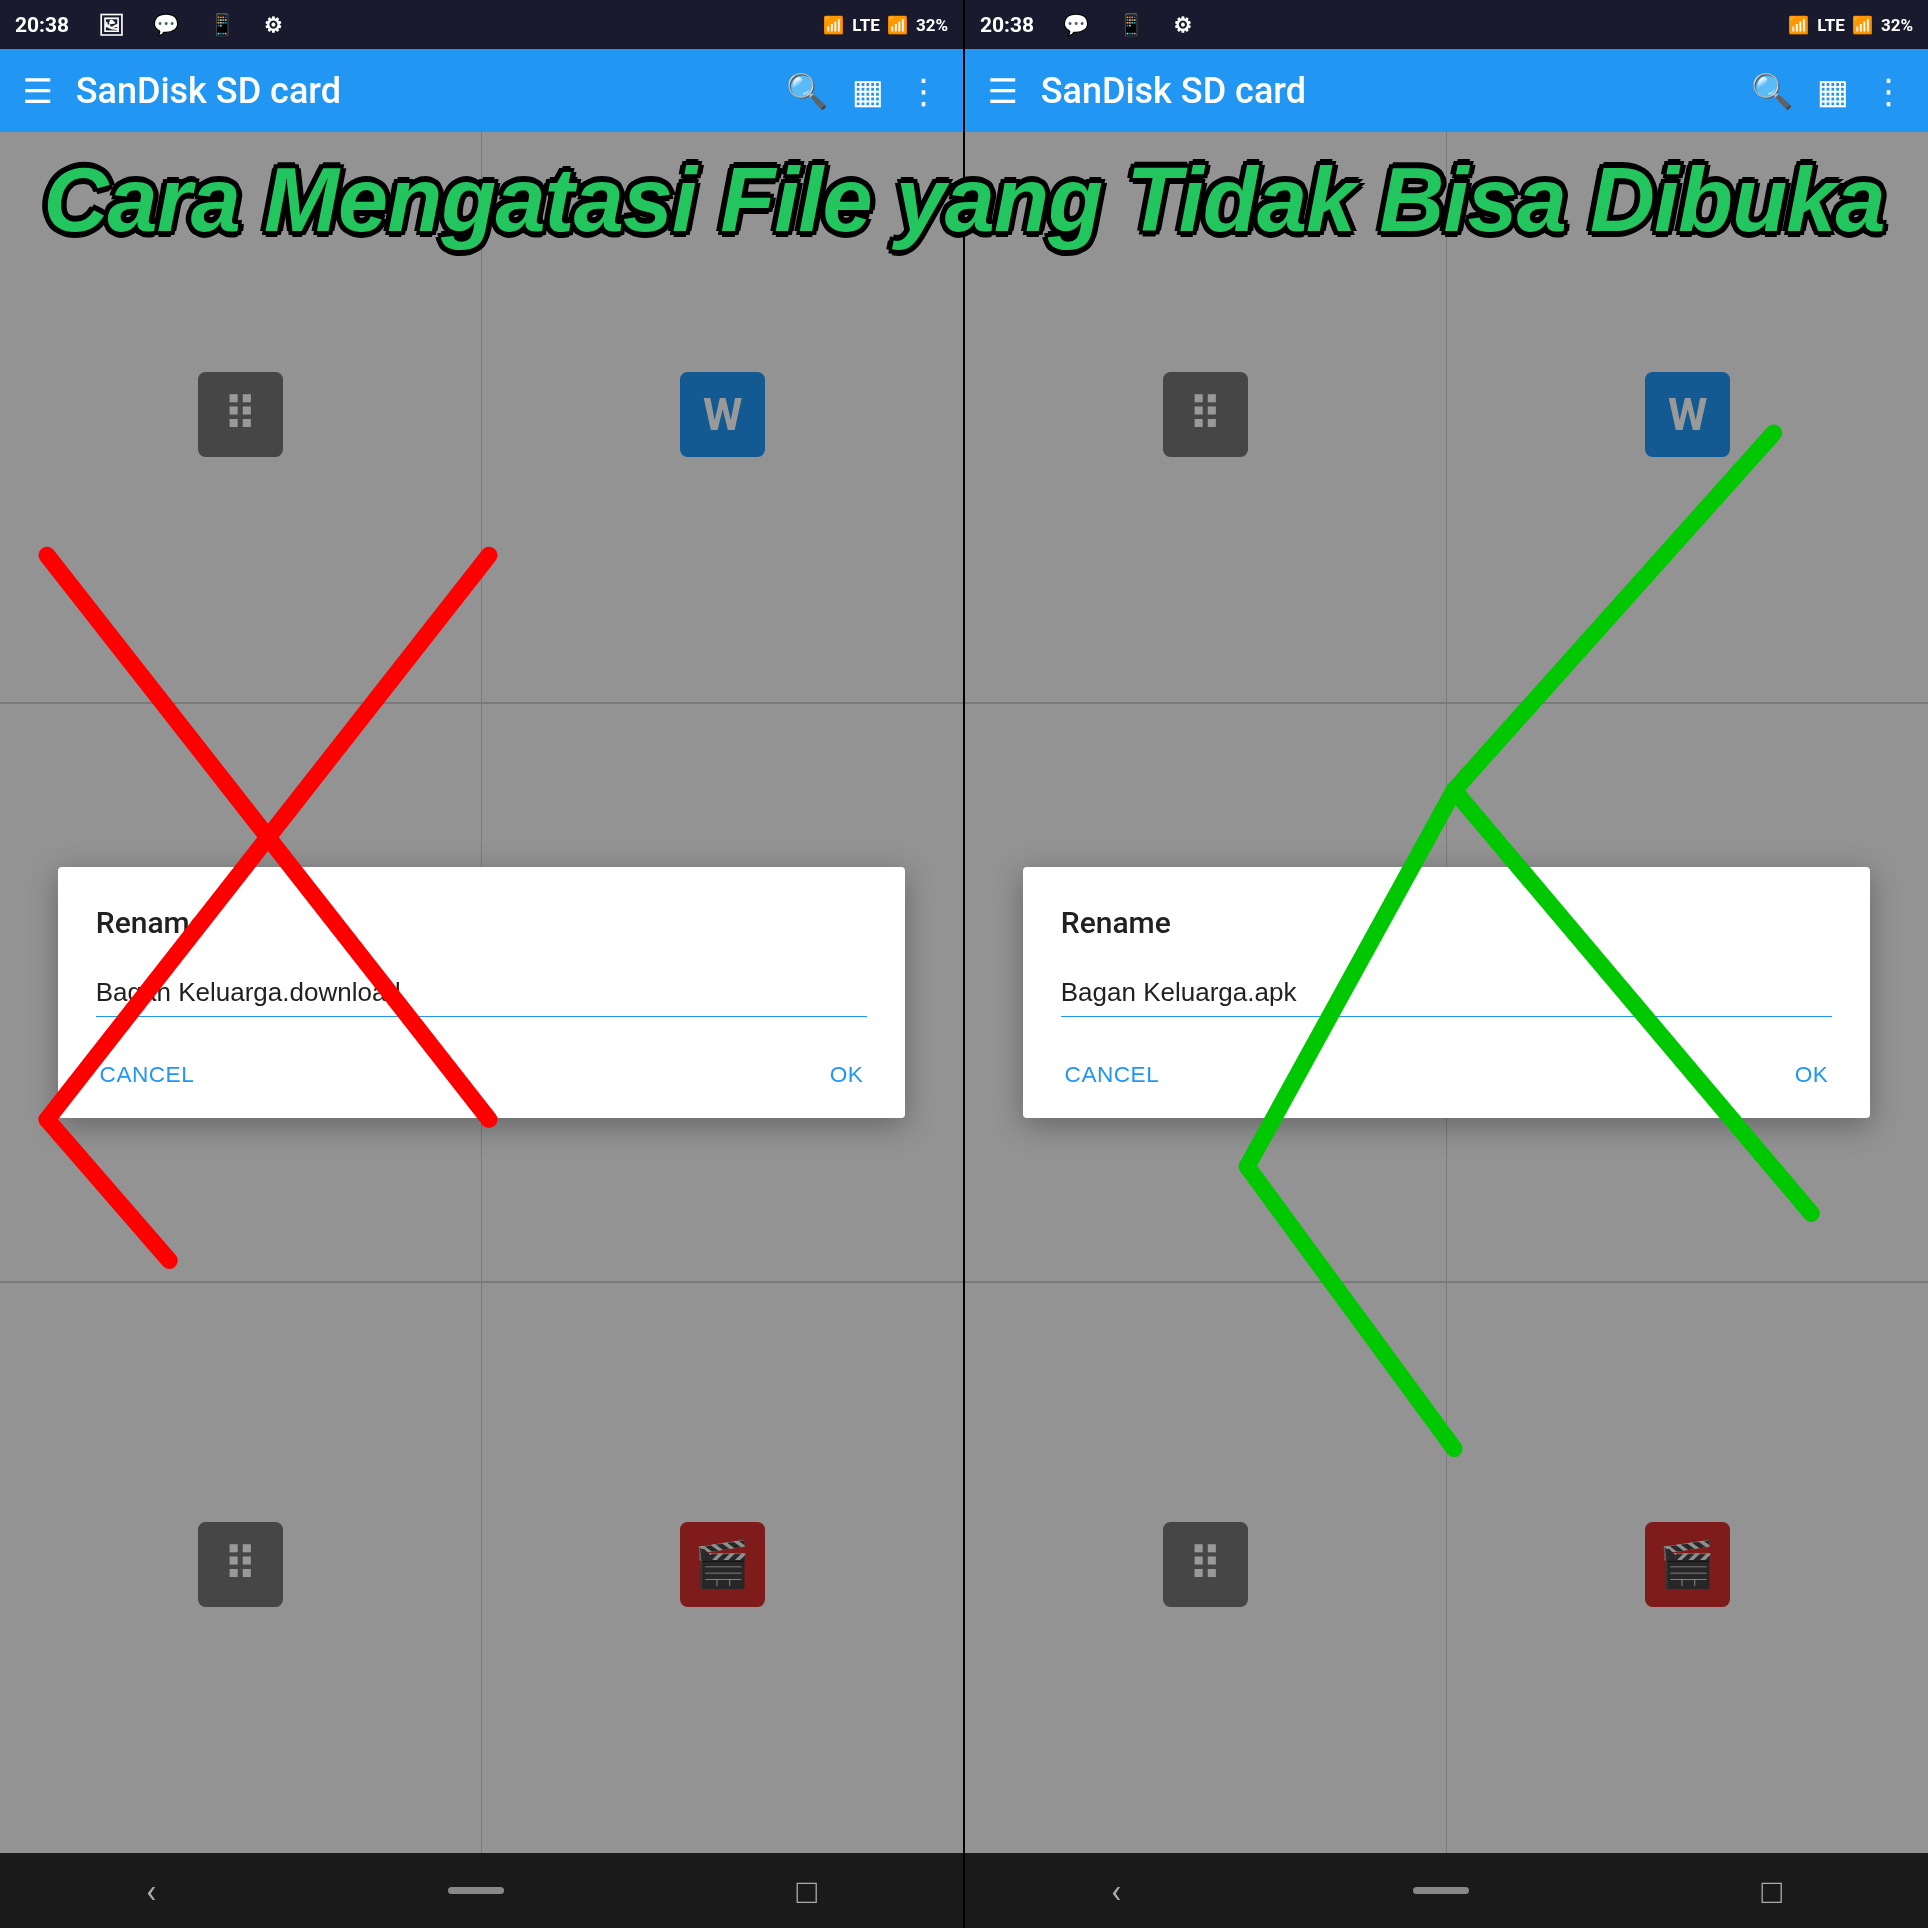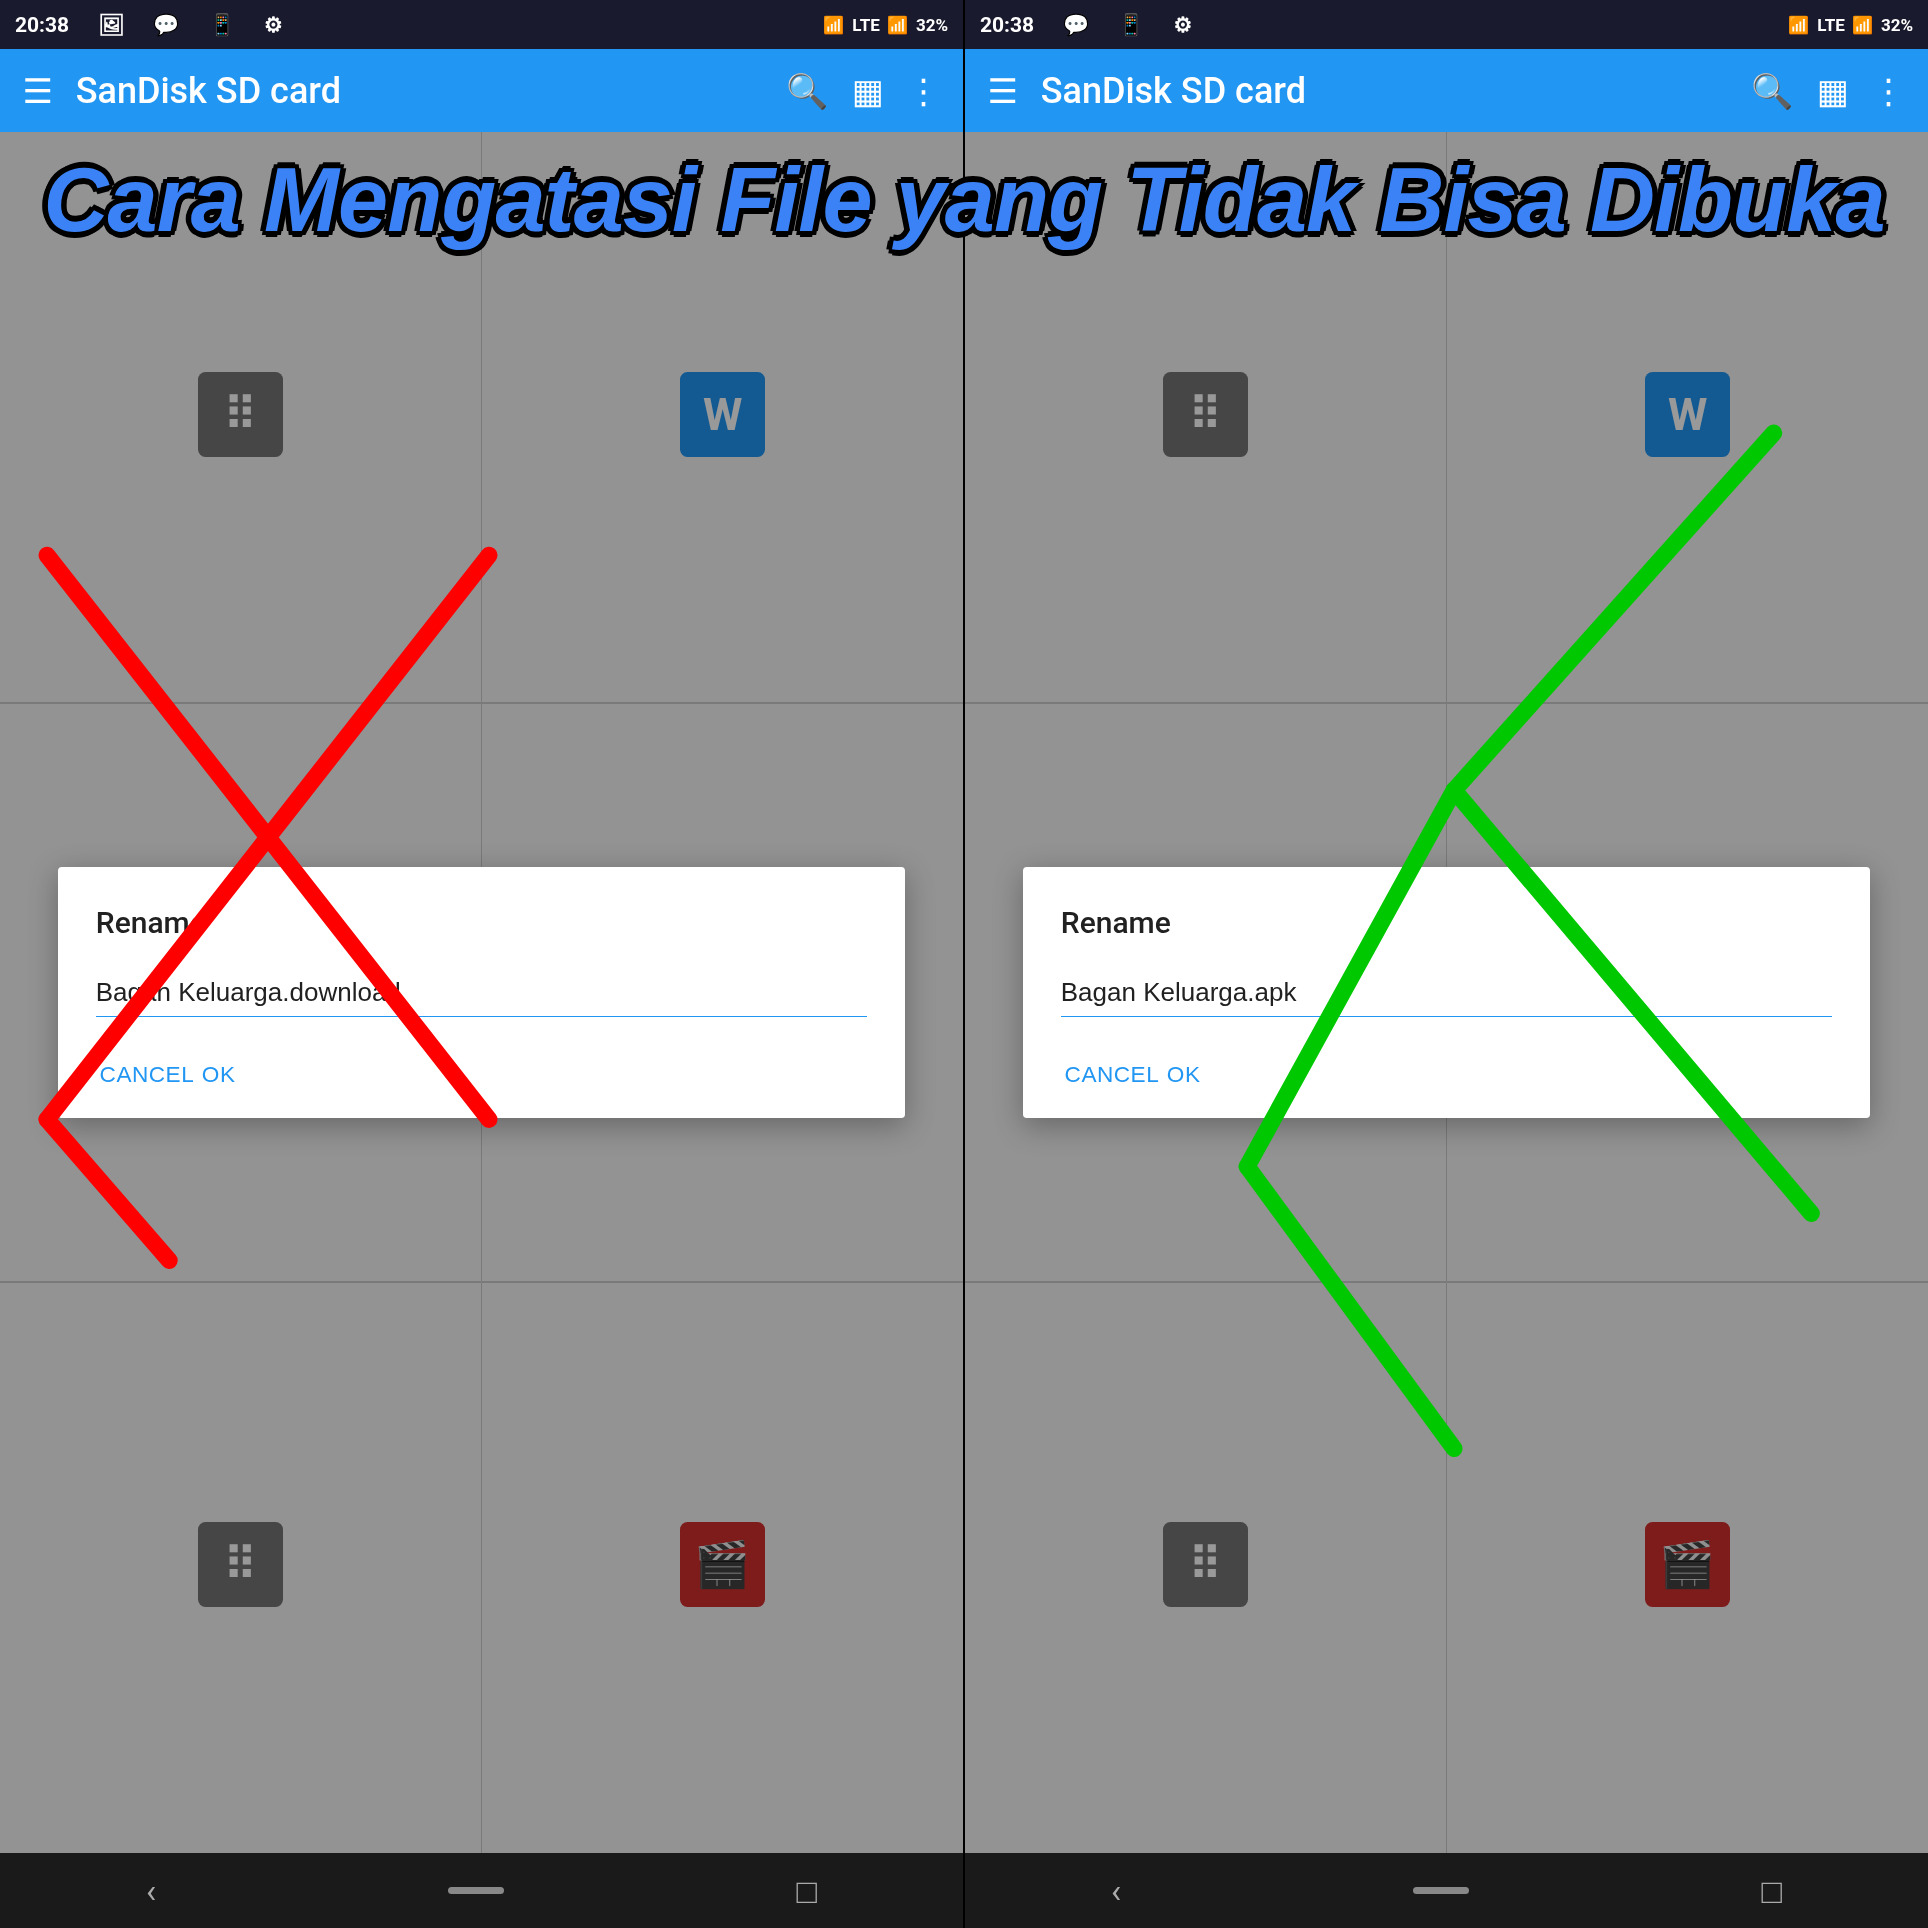--- a/index.html
+++ b/index.html
@@ -147,21 +147,22 @@
       font-size: 26px;
       padding: 7.5px 0;
       outline: none;
       color: #212121;
       background: transparent;
       margin-bottom: 38px;
     }
 
     .dialog-actions {
       display: flex;
-      justify-content: flex-start;
+      justify-content: space-between;
+      gap: 30px;
     }
 
     .dialog-btn {
       font-size: 22.6px;
       font-weight: 500;
       color: #2196F3;
       text-transform: uppercase;
       cursor: pointer;
       padding: 7.5px 3.8px;
       background: none;
@@ -190,21 +191,21 @@
       top: 0;
       left: 0;
       right: 0;
       z-index: 20;
       pointer-events: none;
     }
 
     .title-text {
       font-size: 90px;
       font-weight: 900;
-      color: #3b82f6;
+      color: #22c55e;
       text-shadow:
         -3.8px -3.8px 0 #000,
          3.8px -3.8px 0 #000,
         -3.8px  3.8px 0 #000,
          3.8px  3.8px 0 #000,
         -5.6px 0 0 #000,
          5.6px 0 0 #000,
         0 -5.6px 0 #000,
         0  5.6px 0 #000;
       line-height: 1.1;

